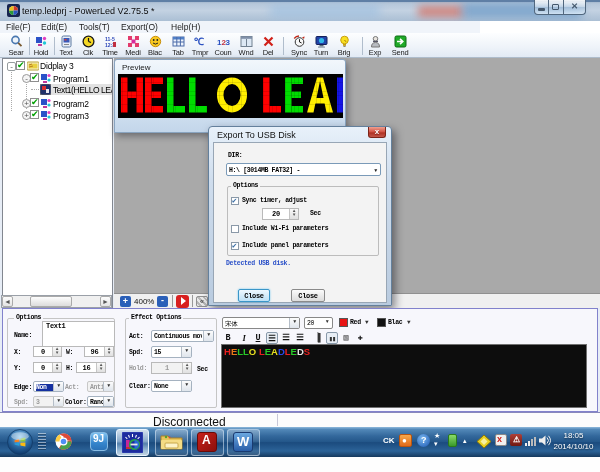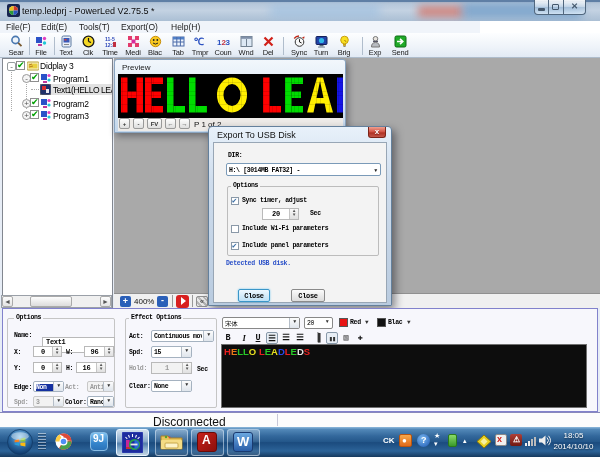--- a/index.html
+++ b/index.html
@@ -117,21 +117,21 @@
       <span class="lb">Sear</span>
     </div>
     <div class="tsep" style="left:29px"></div>
     <div class="tbi" style="left:28px">
       <span class="ic"><svg width="13" height="13" viewBox="0 0 13 13">
           <rect x="1" y="2" width="6" height="6" fill="#2a52c8"></rect>
           <circle cx="9.5" cy="3.5" r="1.7" fill="#e040c0"></circle>
           <circle cx="9.5" cy="8" r="1.7" fill="#20c8d8"></circle>
           <rect x="3" y="9" width="4" height="2" fill="#c03a9a"></rect>
         </svg></span>
-      <span class="lb">File</span>
+      <span class="lb">Hold</span>
     </div>
     <div class="tsep" style="left:54px"></div>
     <div class="tbi" style="left:53px">
       <span class="ic"><svg width="13" height="13" viewBox="0 0 13 13">
           <rect x="2" y="1" width="9" height="11" rx="1.5" fill="#e8eef8" stroke="#5a78a0"></rect>
           <rect x="3.5" y="3" width="6" height="4.5" fill="#3858b8"></rect>
           <rect x="4.5" y="4" width="2" height="1.5" fill="#e04030"></rect>
           <line x1="4" y1="9.5" x2="9" y2="9.5" stroke="#888" stroke-width="1"></line>
         </svg></span>
       <span class="lb">Text</span>
@@ -345,28 +345,20 @@
           <rect x="167" y="3.5" width="6.5" height="35.0" fill="#00dd00"></rect>
           <rect x="173.5" y="3.5" width="11.5" height="6.5" fill="#00dd00"></rect>
           <rect x="173.5" y="17.5" width="9.5" height="6.5" fill="#00dd00"></rect>
           <rect x="173.5" y="32" width="11.5" height="6.5" fill="#00dd00"></rect>
           <path d="M189 38.5 L199 3.5 L205 3.5 L215 38.5 L208.5 38.5 L202 7 L195.5 38.5 Z" fill="#ffee00"></path>
           <rect x="194.5" y="24" width="15" height="5.5" fill="#ffee00"></rect>
           <rect x="219" y="3.5" width="6" height="35.0" fill="#1414e8"></rect>
         </svg>
         <div style="position:absolute;left:0;top:0;right:0;bottom:0;background:repeating-linear-gradient(0deg,rgba(0,0,0,.10) 0 .5px,transparent .5px 4.4px),repeating-linear-gradient(90deg,rgba(0,0,0,.10) 0 .5px,transparent .5px 4.4px)"></div>
       </div>
-<div class="abs" id="prevbtns">
-<div class="pbtn" style="left:1px">+</div>
-<div class="pbtn" style="left:15px">-</div>
-<div class="pbtn" style="left:29px;width:15px">FV</div>
-<div class="pbtn" style="left:47px">←</div>
-<div class="pbtn" style="left:61px">→</div>
-<div class="abs" style="left:76px;top:2px">P 1 of 2</div>
-</div>
 </div>
 <div class="abs" id="dialog">
 <div class="abs" id="dlgtitle">Export To USB Disk</div>
 <div class="abs" id="dlgx">x</div>
 <div class="abs" id="dlgclient">
  <div class="lbl" style="left:14px;top:9px">DIR:</div>
  <div class="cmb" style="left:12px;top:20px;width:155px;height:13px;border-color:#7a9ab8">
           <span class="t" style="top:3px">H:\ [3014MB FAT32] -</span>
           <span style="position:absolute;right:3px;top:4px;font-size:5px;color:#222">▼</span>
         </div>
@@ -385,21 +377,21 @@
  <div class="lbl" style="left:28px;top:99px">Include panel parameters</div>
  <div class="lbl" style="left:12px;top:117px;color:#2a50c8">Detected USB disk.</div>
  <div class="abs" style="left:24px;top:146px;width:32px;height:13px;background:linear-gradient(#eef8ff,#bde0f5);border:1px solid #3a96c8;border-radius:2px;box-shadow:0 0 2px #60c0f0;text-align:center;font-size:7px;line-height:12px;letter-spacing:-.3px">Close</div>
  <div class="abs" style="left:77px;top:146px;width:34px;height:13px;background:linear-gradient(#fbfbfb,#dcdcdc);border:1px solid #8a8a8a;border-radius:2px;text-align:center;font-size:7px;line-height:12px;letter-spacing:-.3px">Close</div>
 </div>
 </div>
 <div class="abs" id="bottompanel">
       <div class="grp" style="left:4px;top:9px;width:108px;height:90px"></div>
       <div class="glabel" style="left:11px;top:5px">Options</div>
       <div class="fl" style="left:11px;top:23px">Name:</div>
-      <div class="inp" style="left:39px;top:28px;width:73px;height:16px">Text1</div>
+      <div class="inp" style="left:39px;top:12px;width:73px;height:26px">Text1</div>
       <div class="fl" style="left:11px;top:40px">X:</div>
       <div class="spin" style="left:30px;top:37px;width:29px;height:11px">
         <span class="v">0</span>
         <span class="ud">▲<br>▼</span>
       </div>
       <div class="fl" style="left:63px;top:40px">W:</div>
       <div class="spin" style="left:81px;top:37px;width:30px;height:11px">
         <span class="v">96</span>
         <span class="ud">▲<br>▼</span>
       </div>

